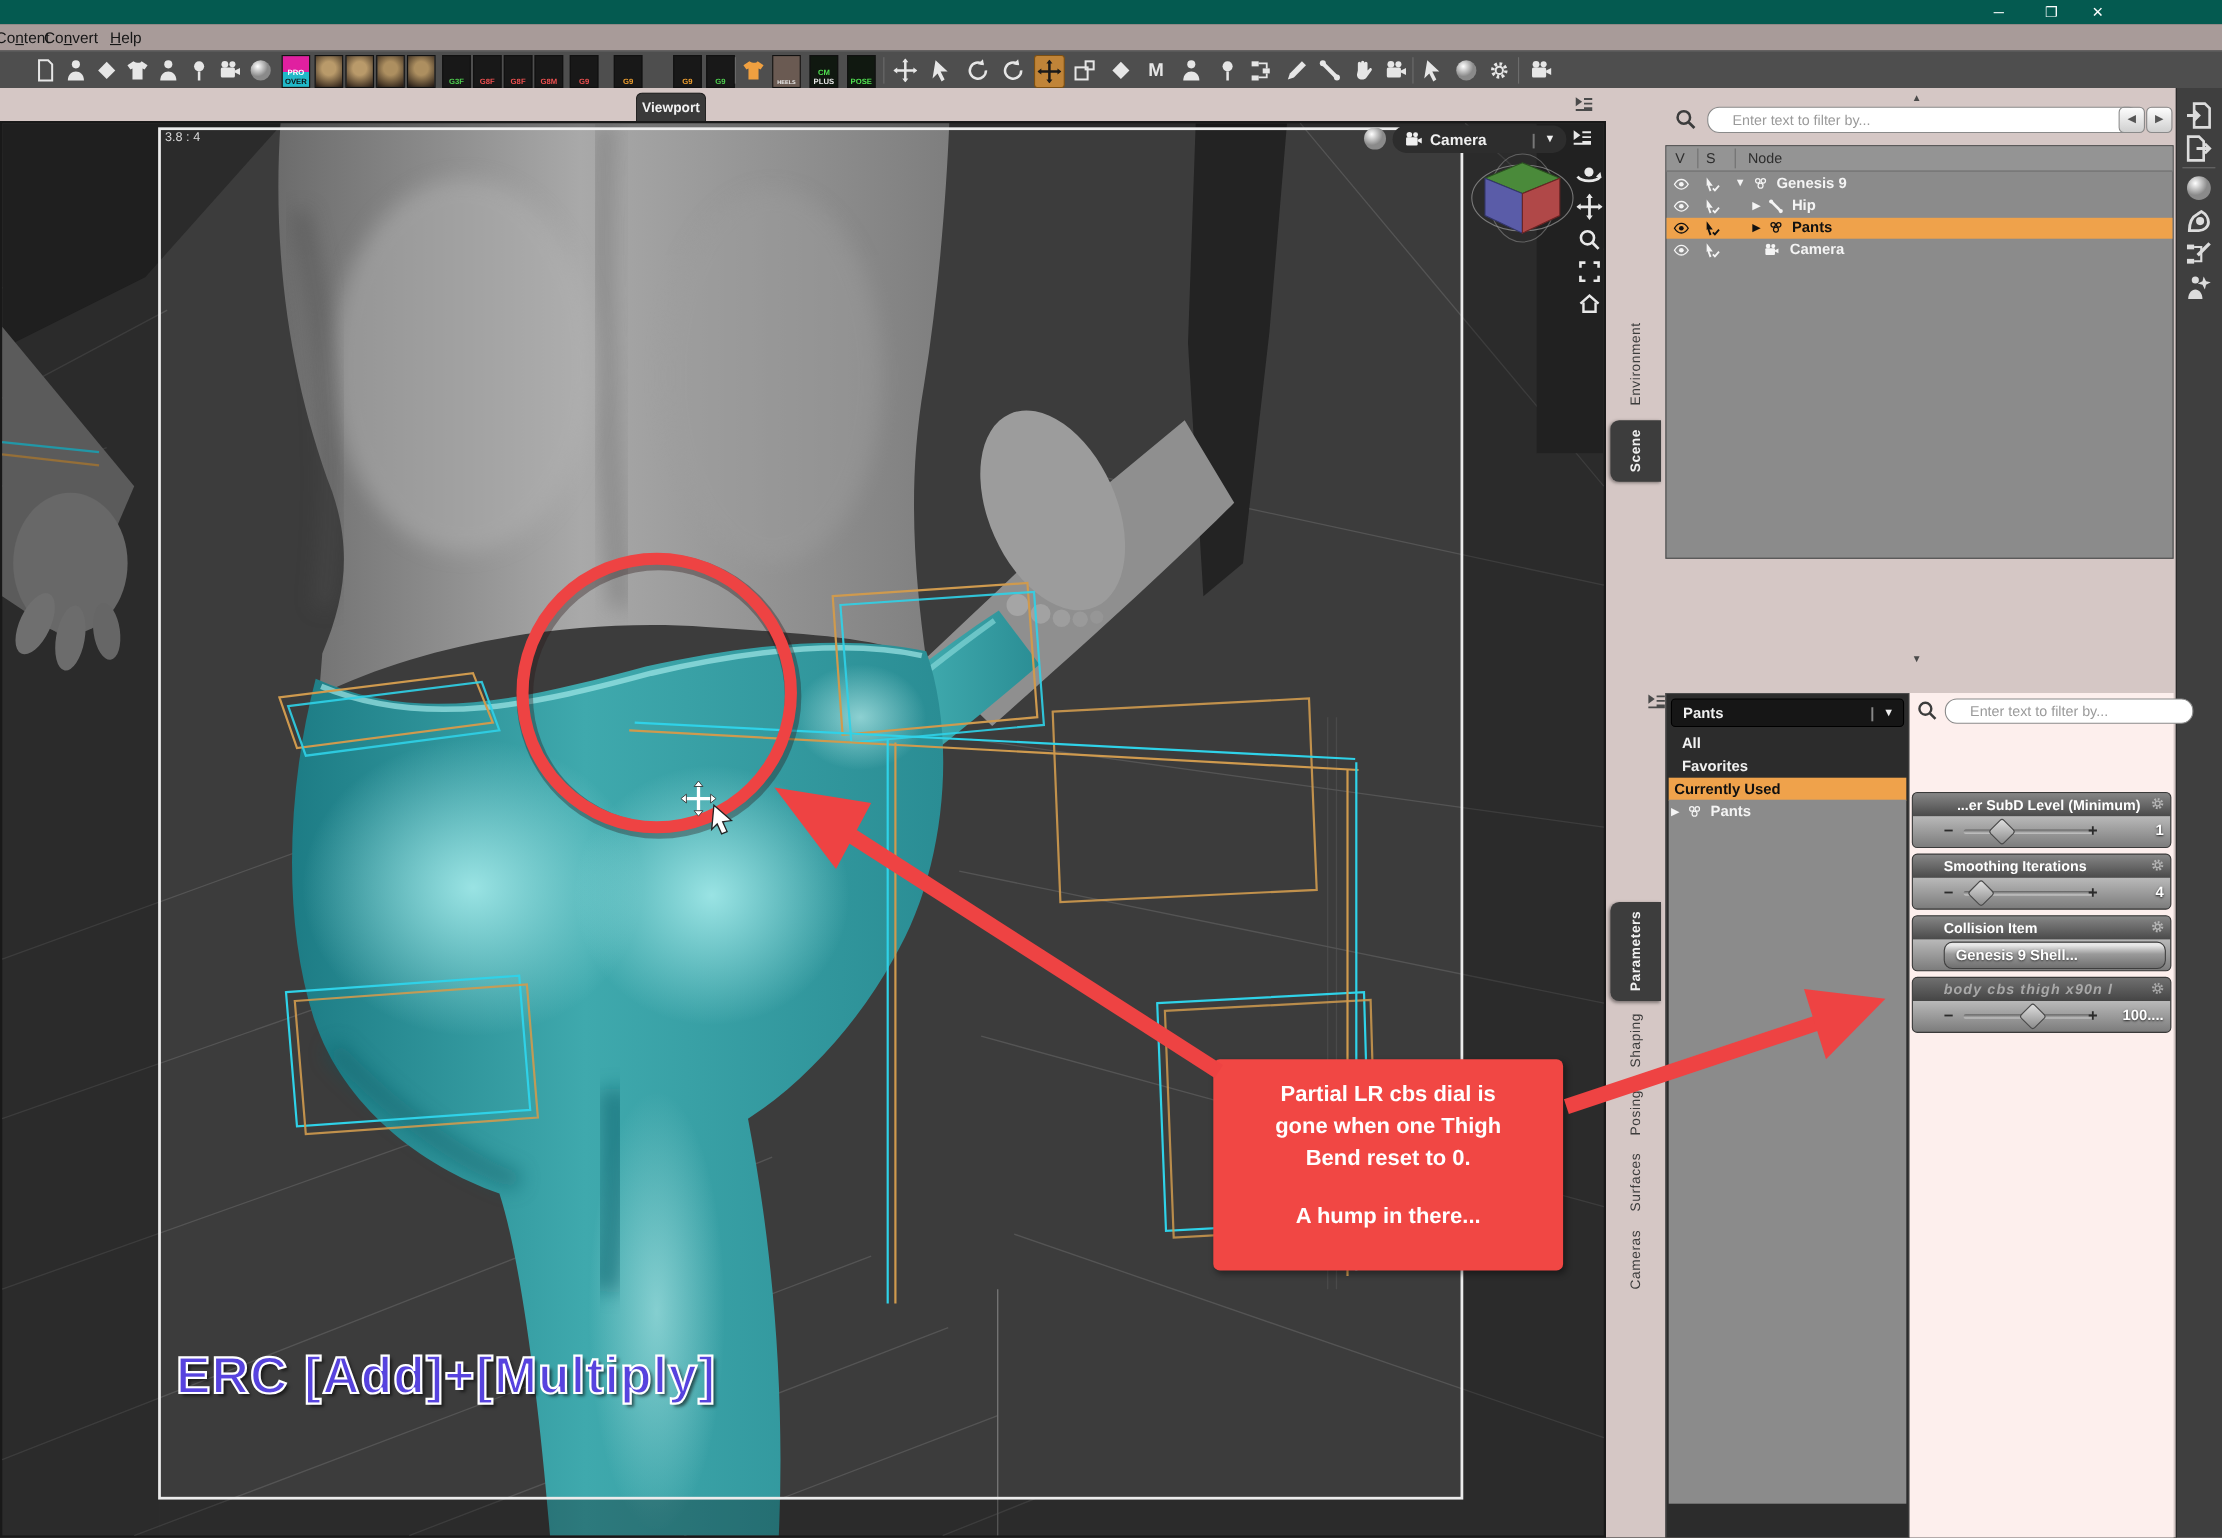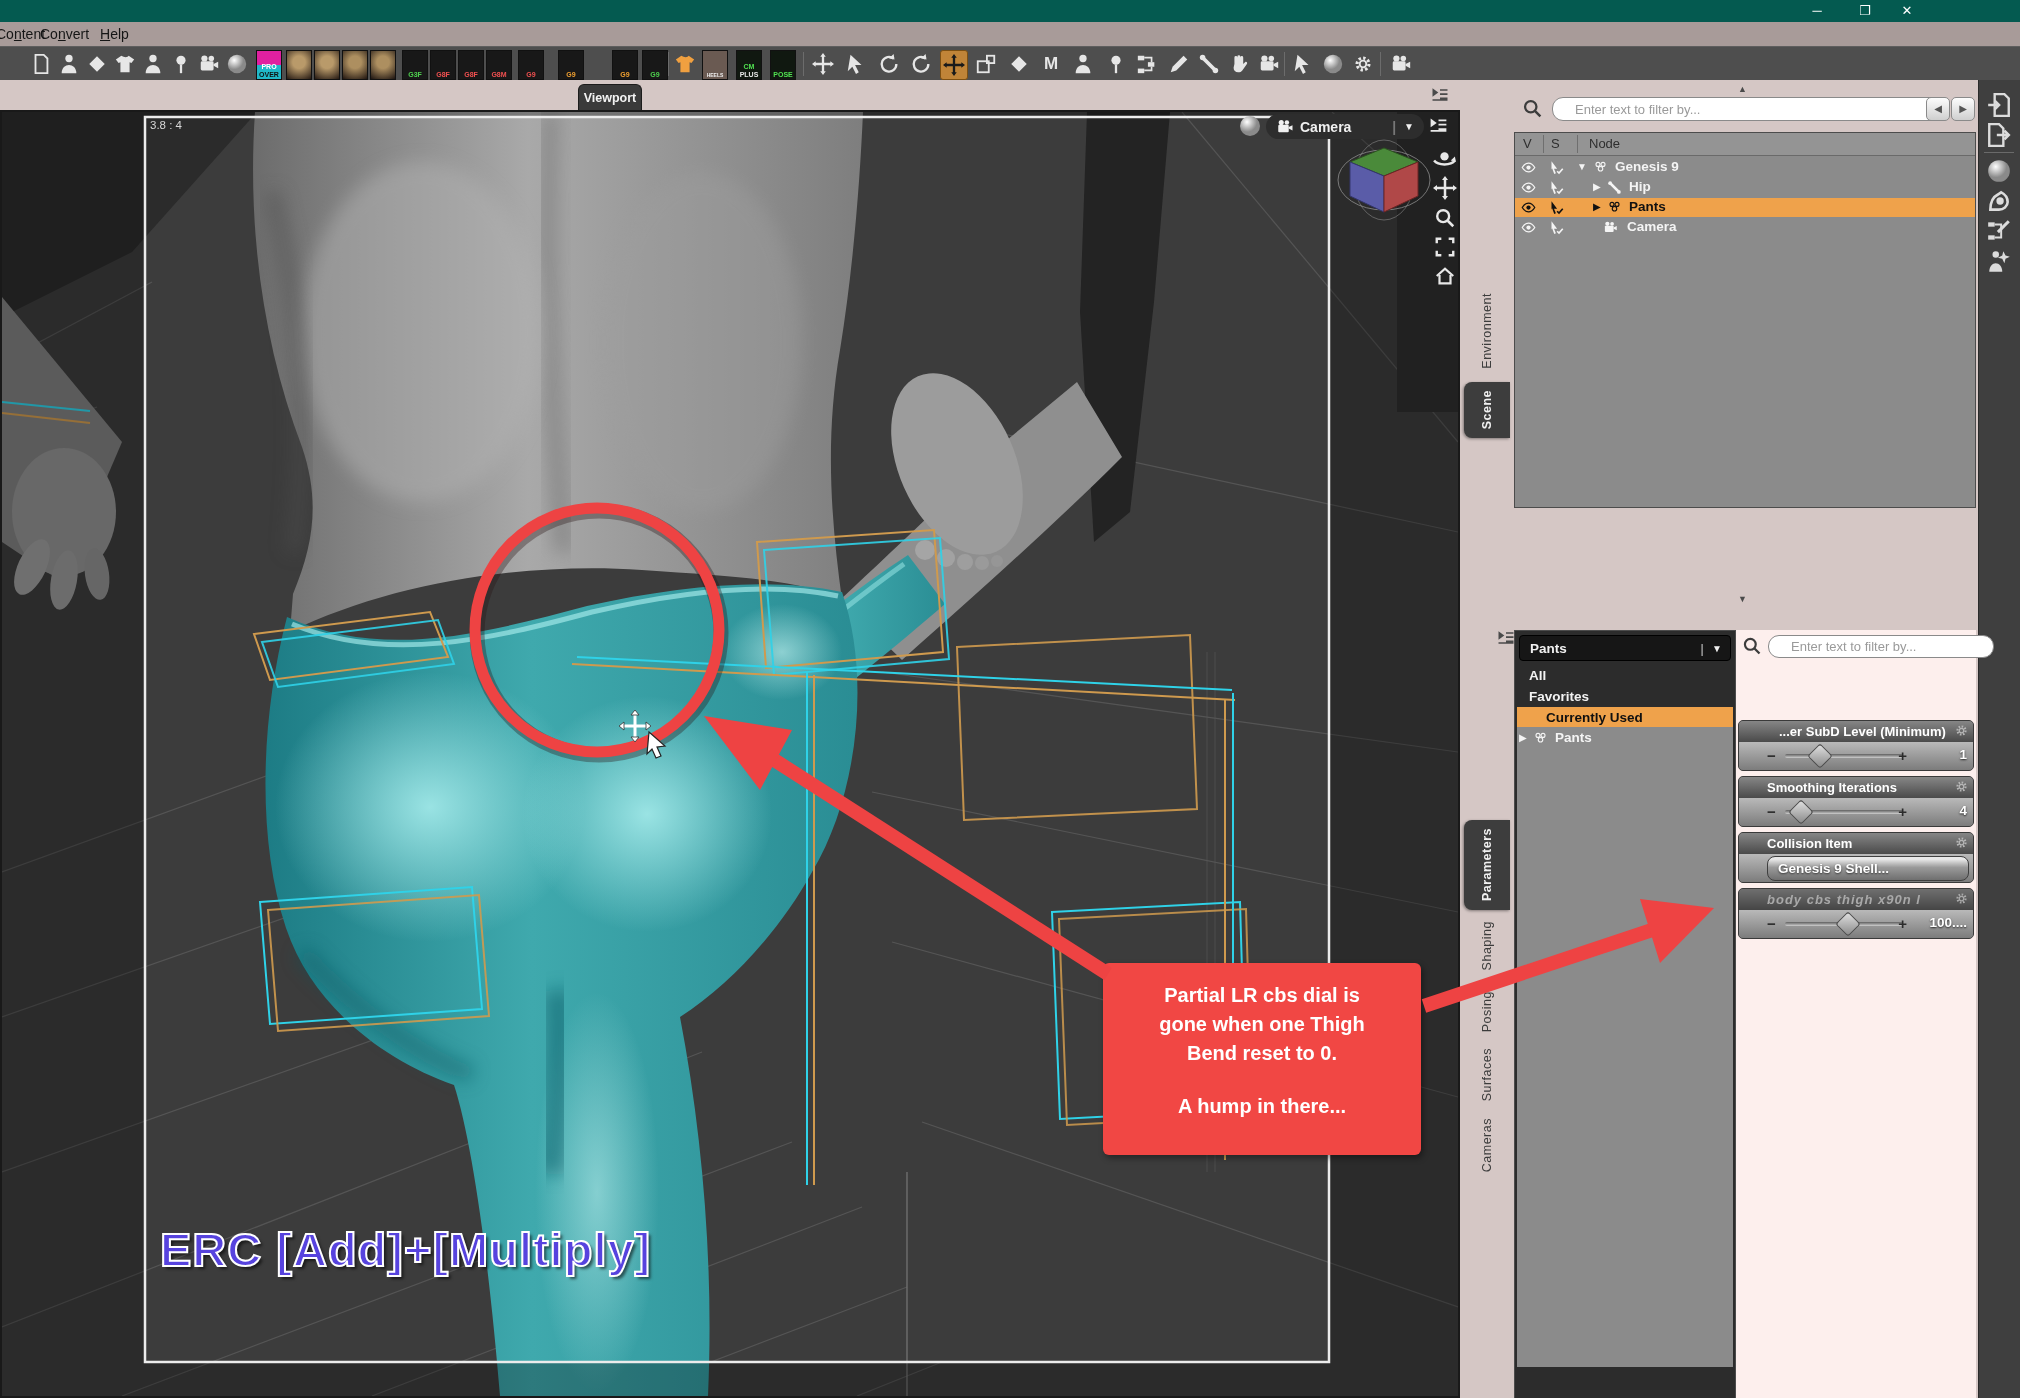--- a/index.html
+++ b/index.html
@@ -731,21 +731,21 @@
       </svg></span>
 
   <div class="abs" id="ppleft">
     <div id="ppctx">
       <span style="margin-left:10px">Pants</span>
       <span style="margin-left:auto;color:#888">|</span>
       <span style="margin:0 8px;font-size:10px">▼</span>
     </div>
     <div class="prow" style="top:34px"><span style="margin-left:12px">All</span></div>
     <div class="prow" style="top:55px"><span style="margin-left:12px">Favorites</span></div>
-    <div class="prow sel" style="top:76px"><span style="margin-left:29px">Currently Used</span></div>
+    <div class="prow sel" style="top:76px"><span style="margin-left:5px">Currently Used</span></div>
     <div id="pptree">
       <div class="srow" style="top:2px;color:#f4f4f4">
         <span class="exp" style="left:2px">▶</span>
         <svg style="left:16px">
             <use href="#sy-trident"></use>
           </svg>
         <span class="lbl" style="left:38px;font-weight:bold">Pants</span>
       </div>
 
     </div>

